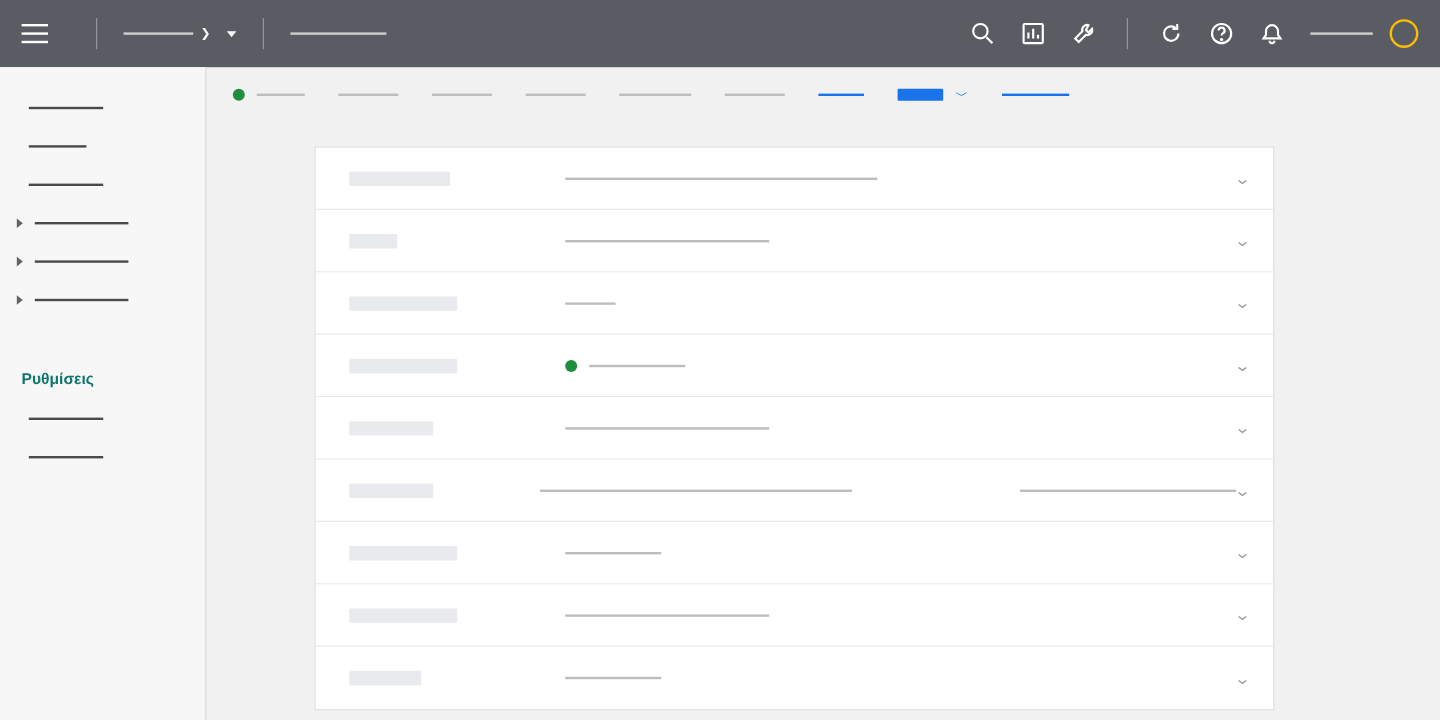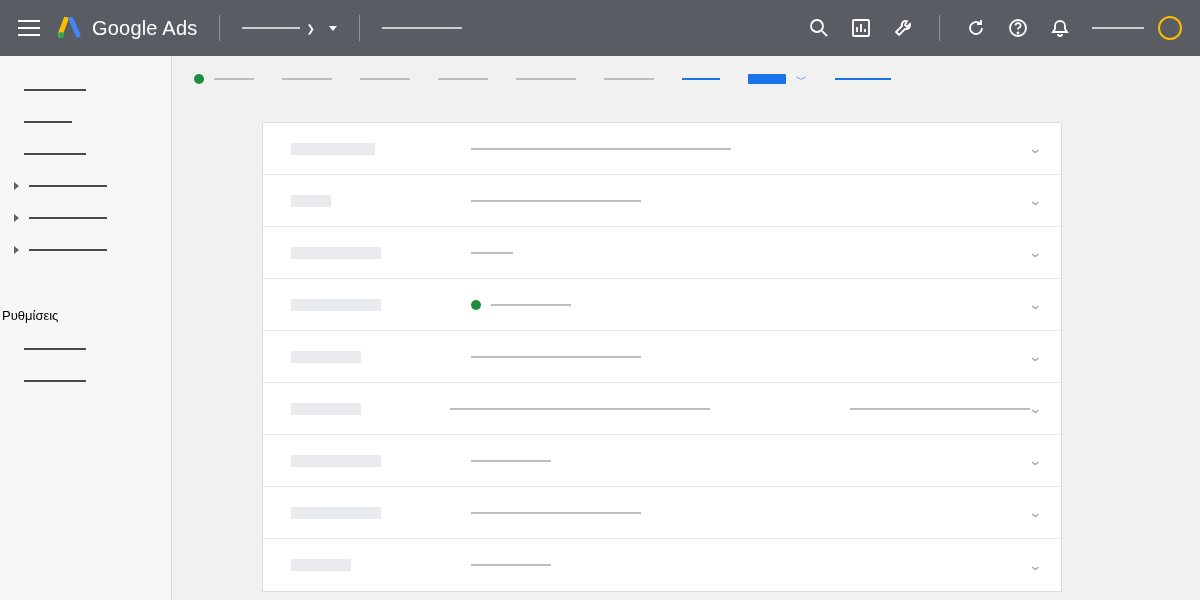--- a/index.html
+++ b/index.html
@@ -49,21 +49,21 @@
   color: #3c4043;
   cursor: pointer;
   gap: 10px;
   min-height: 32px;
 }
 .side-caret { width: 0; height: 0; border-top: 4px solid transparent; border-bottom: 4px solid transparent; border-left: 5px solid #5f6368; margin-left: -10px; }
 .side-line { height: 2px; background: #4a4a4a; }
 .sw-50 { width: 62px; }
 .sw-40 { width: 48px; }
 .sw-70 { width: 78px; }
-.side-text { font-size: 13px; color: #000000; padding-left: 2px; }
+.side-text { font-size: 13px; color: #0f766e; padding-left: 18px; font-weight: bold; }
 
 
 .content { flex: 1; display: flex; flex-direction: column; }
 .crumbbar {
   height: 46px;
   display: flex;
   align-items: center;
   padding: 0 22px;
   gap: 28px;
   font-size: 12px;
@@ -113,30 +113,20 @@
 </style>
 </head>
 <body>
 
 <div class="header">
   <div class="hamburger">
     <span></span>
       <span></span>
       <span></span>
   </div>
-  <div class="logo">
-    <span class="logo-icon">
-      <svg width="24" height="22" viewBox="0 0 24 22">
-        <path d="M8 2 L2 18" stroke="#fbbc04" stroke-width="5" stroke-linecap="round" fill="none"></path>
-        <path d="M13 2 L20 18" stroke="#4285f4" stroke-width="5" stroke-linecap="round" fill="none"></path>
-        <circle cx="3" cy="18" r="3" fill="#34a853"></circle>
-      </svg>
-    </span>
-    <span class="logo-text">Google Ads</span>
-  </div>
   <div class="vdiv"></div>
   <div class="account-select">
     <div style="display:flex;flex-direction:column;gap:4px;">
       <div style="display:flex;align-items:center;gap:6px;">
         <div class="placeholder-line acct-line1"></div>
         <span class="acct-chev">❯</span>
       </div>
     </div>
     <div class="acct-dropdown"></div>
   </div>

